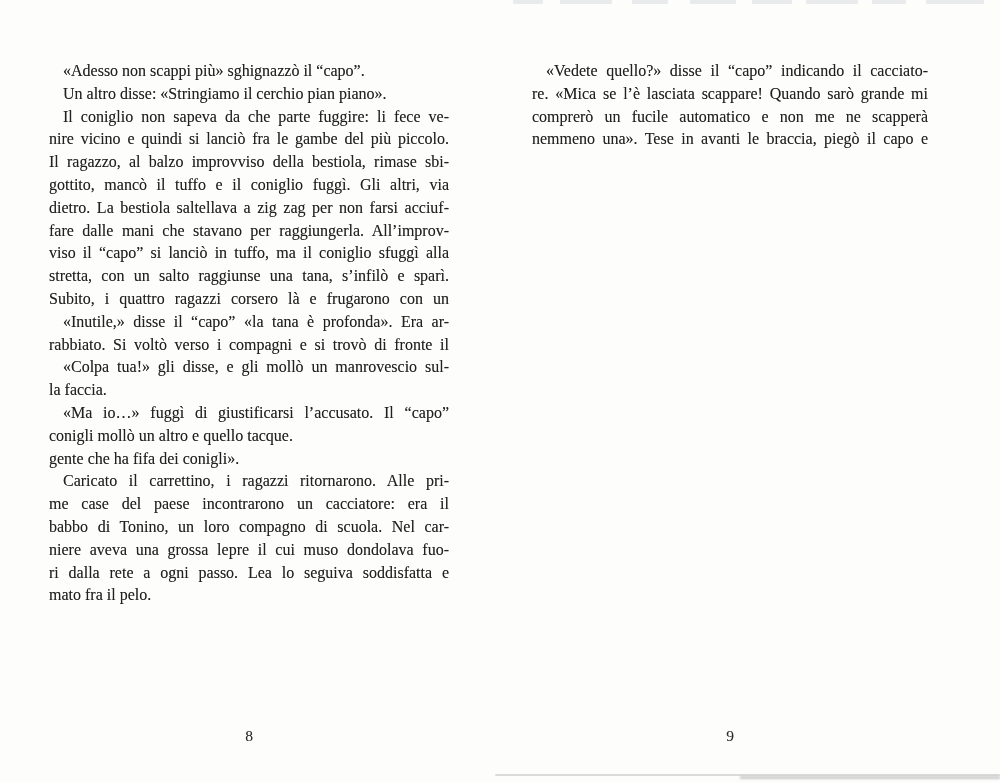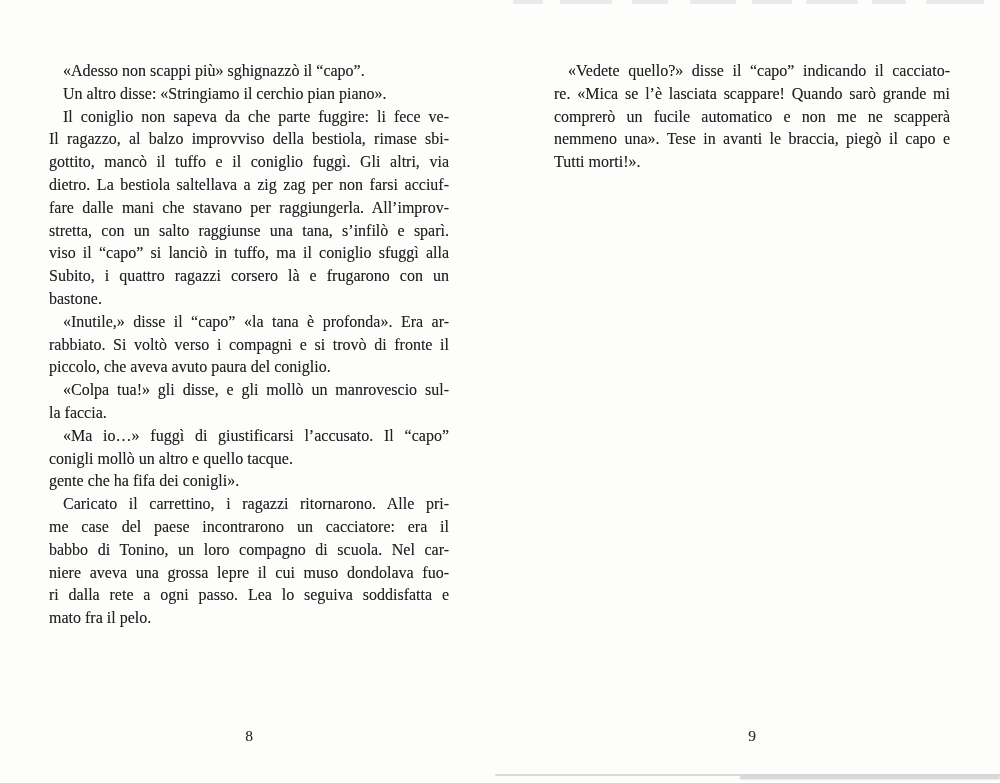--- a/index.html
+++ b/index.html
@@ -7,21 +7,21 @@
     width: 1000px; height: 783px;
     background: #fdfdfc;
     position: relative;
     overflow: hidden;
     font-family: "Liberation Serif", serif;
   }
   .spread { position: absolute; inset: 0; }
 
   .page { position: absolute; top: 0; height: 100%; }
   .page-left  { left: 49px;  width: 400px; }
-  .page-right { left: 554px; width: 396px; }
+  .page-right { left: 532px; width: 396px; }
 
   .text-column { position: absolute; top: 60px; left: 0; right: 0; }
 
   .line {
     font-size: 16px;
     line-height: 22.8px;
     color: #212121;
     text-align: justify;
     text-align-last: justify;
     text-shadow: 0 0 0.6px rgba(33,33,33,0.38);
@@ -83,31 +83,30 @@
     <div class="dash d6"></div>
     <div class="dash d7"></div>
     <div class="dash d8"></div>
   </div>
 
   <section class="page page-left">
     <div class="text-column">
         <div class="line ind end"><span>«Adesso non scappi più» sghignazzò il “capo”.</span></div>
         <div class="line ind end"><span>Un altro disse: «Stringiamo il cerchio pian piano».</span></div>
         <div class="line ind"><span>Il coniglio non sapeva da che parte fuggire: li fece ve-</span></div>
+        <div class="line"><span>nire vicino e quindi si lanciò fra le gambe del più piccolo.</span></div>
         <div class="line"><span>Il ragazzo, al balzo improvviso della bestiola, rimase sbi-</span></div>
         <div class="line"><span>gottito, mancò il tuffo e il coniglio fuggì. Gli altri, via</span></div>
         <div class="line"><span>dietro. La bestiola saltellava a zig zag per non farsi acciuf-</span></div>
         <div class="line"><span>fare dalle mani che stavano per raggiungerla. All’improv-</span></div>
+        <div class="line"><span>viso il “capo” si lanciò in tuffo, ma il coniglio sfuggì alla</span></div>
         <div class="line"><span>stretta, con un salto raggiunse una tana, s’infilò e sparì.</span></div>
-        <div class="line"><span>viso il “capo” si lanciò in tuffo, ma il coniglio sfuggì alla</span></div>
         <div class="line"><span>Subito, i quattro ragazzi corsero là e frugarono con un</span></div>
-        <div class="line end"><span>bastone.</span></div>
         <div class="line ind"><span>«Inutile,» disse il “capo” «la tana è profonda». Era ar-</span></div>
         <div class="line"><span>rabbiato. Si voltò verso i compagni e si trovò di fronte il</span></div>
-        <div class="line end"><span>piccolo, che aveva avuto paura del coniglio.</span></div>
         <div class="line ind"><span>«Colpa tua!» gli disse, e gli mollò un manrovescio sul-</span></div>
         <div class="line end"><span>la faccia.</span></div>
         <div class="line ind"><span>«Ma io…» fuggì di giustificarsi l’accusato. Il “capo”</span></div>
         <div class="line end"><span>conigli mollò un altro e quello tacque.</span></div>
         <div class="line end"><span>gente che ha fifa dei conigli».</span></div>
         <div class="line ind"><span>Caricato il carrettino, i ragazzi ritornarono. Alle pri-</span></div>
         <div class="line"><span>me case del paese incontrarono un cacciatore: era il</span></div>
         <div class="line"><span>babbo di Tonino, un loro compagno di scuola. Nel car-</span></div>
         <div class="line"><span>niere aveva una grossa lepre il cui muso dondolava fuo-</span></div>
         <div class="line"><span>ri dalla rete a ogni passo. Lea lo seguiva soddisfatta e</span></div>
@@ -115,21 +114,20 @@
       </div>
     <div class="page-number">8</div>
   </section>
 
   <section class="page page-right">
     <div class="text-column">
         <div class="line ind"><span>«Vedete quello?» disse il “capo” indicando il cacciato-</span></div>
         <div class="line"><span>re. «Mica se l’è lasciata scappare! Quando sarò grande mi</span></div>
         <div class="line"><span>comprerò un fucile automatico e non me ne scapperà</span></div>
         <div class="line"><span>nemmeno una». Tese in avanti le braccia, piegò il capo e</span></div>
-        <div class="line end"><span>Tutti morti!».</span></div>
       </div>
     <div class="page-number">9</div>
   </section>
 
   <div class="artifact-bottom-line"></div>
   <div class="artifact-bottom-band"></div>
 
 </div>
 
 </body></html>

